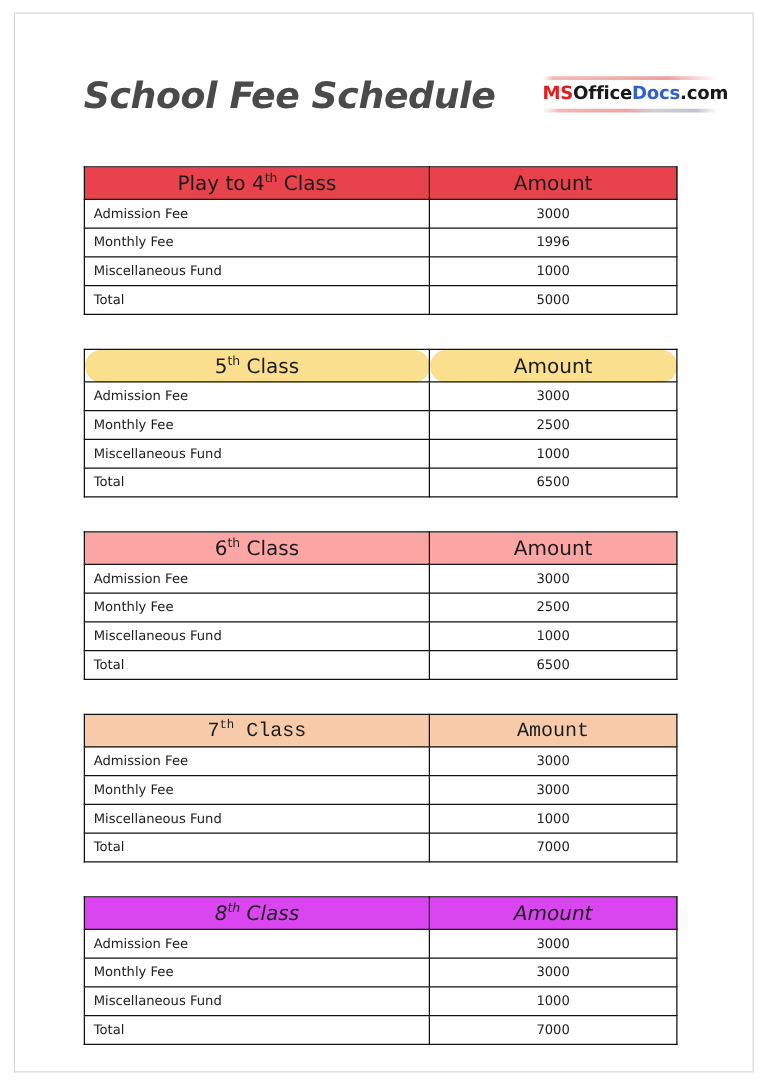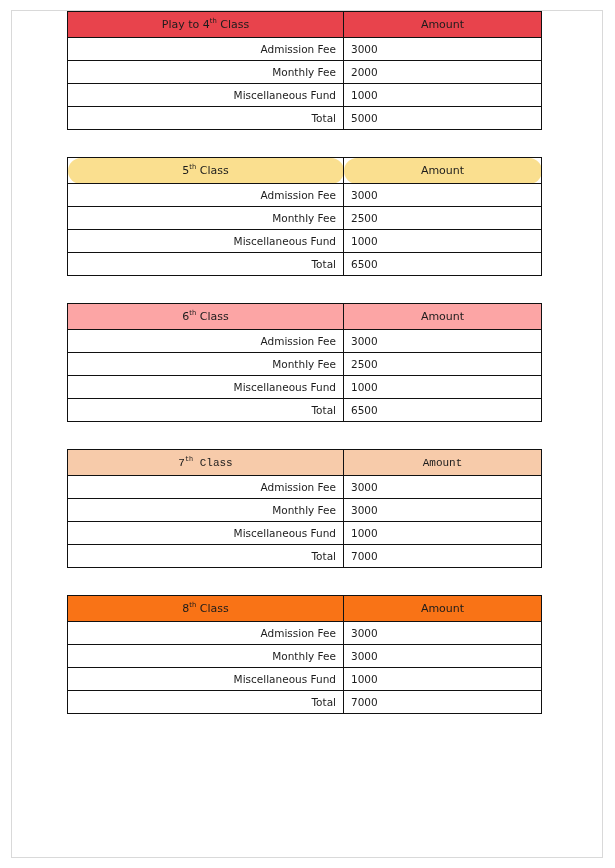--- a/index.html
+++ b/index.html
@@ -124,48 +124,59 @@
     border: 1px solid #111111;
     height: 22px;
     padding: 0 7px;
     font-weight: normal;
     font-family: "DejaVu Sans", sans-serif;
     font-size: 10.5px;
     vertical-align: middle;
   }
   .fee-table thead th {
     text-align: center;
-    font-size: 11px;
+    font-size: 16px;
     height: 25px;
   }
   .fee-table tbody td.label {
-    text-align: right;
+    text-align: left;
   }
   .fee-table tbody td.amount {
-    text-align: left;
+    text-align: center;
   }
   .fee-table sup {
     font-size: 0.62em;
     vertical-align: super;
     line-height: 0;
   }
 
   
   .hdr-red    th { background: #e8434c; }
   .hdr-yellow th { background: #fadf8f; border-radius: 13px; }
   .hdr-green  th { background: #fca5a5; }
   .hdr-peach  th { background: #f7cbaa; font-family: Liberation Mono, monospace; }
-  .hdr-blue   th { background: #f97316; }
+  .hdr-blue   th { background: #d946ef; font-style: italic; }
 </style>
 </head>
 <body>
 
 <div class="page">
   <div class="page-sheet">
 
+    <div class="doc-header">
+      <h1 class="doc-title">School Fee Schedule</h1>
+
+      <div class="logo">
+        <span class="logo-bar logo-bar-top"></span>
+        <div class="logo-text">
+          <span class="logo-ms">MS</span><span class="logo-office">Office</span><span class="logo-docs">Docs</span><span class="logo-com">.com</span>
+        </div>
+        <span class="logo-bar logo-bar-bottom"></span>
+      </div>
+    </div>
 
     <div class="tables-area">
 
       <table class="fee-table hdr-red">
         <colgroup>
             <col class="c-label">
             <col class="c-amount">
           </colgroup>
         <thead>
           <tr>
@@ -173,21 +184,21 @@
             <th>Amount</th>
           </tr>
         </thead>
         <tbody>
           <tr>
             <td class="label">Admission Fee</td>
             <td class="amount">3000</td>
           </tr>
           <tr>
             <td class="label">Monthly Fee</td>
-            <td class="amount">2000</td>
+            <td class="amount">1996</td>
           </tr>
           <tr>
             <td class="label">Miscellaneous Fund</td>
             <td class="amount">1000</td>
           </tr>
           <tr>
             <td class="label">Total</td>
             <td class="amount">5000</td>
           </tr>
         </tbody>

